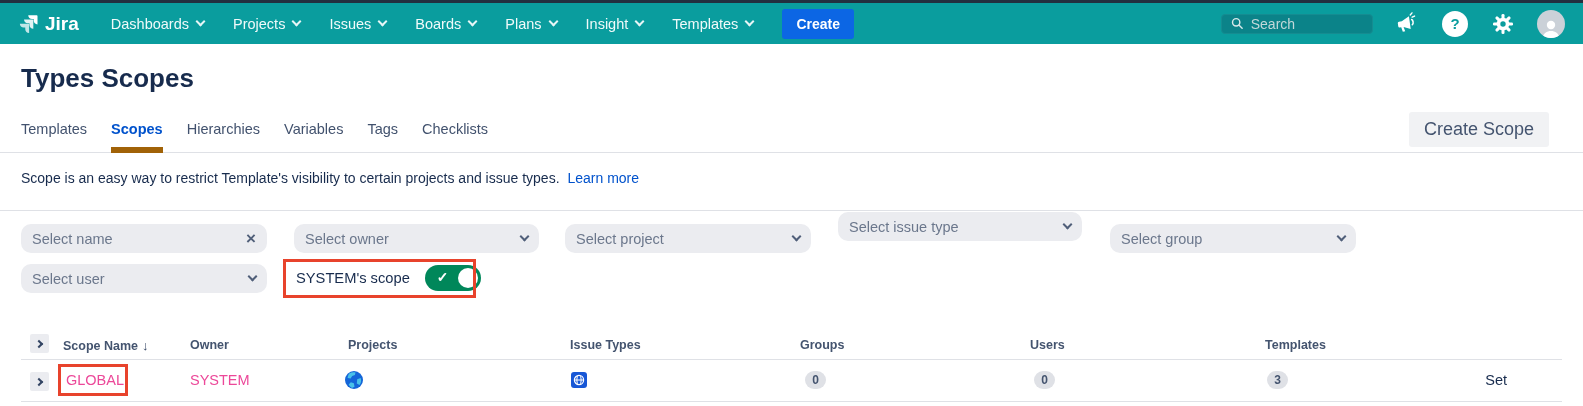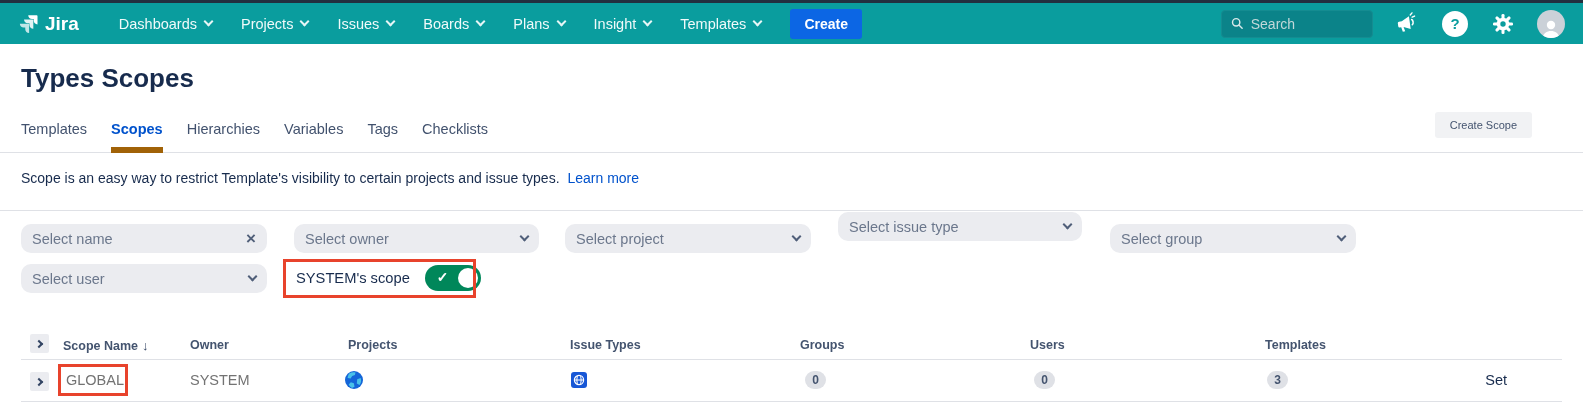--- a/index.html
+++ b/index.html
@@ -7,46 +7,46 @@
   body { font-family:"Liberation Sans",sans-serif; background:#fff; color:#172B4D;
          position:relative; overflow:hidden; }
 
   
   .top-strip { position:absolute; top:0; left:0; right:0; height:3px; background:#22303F; z-index:6; }
 
   
   .navbar { position:absolute; top:0; left:0; right:0; height:44px; background:#0A9D9E;
             display:flex; align-items:center; padding:3px 18px 0 18px; }
   .logo { display:flex; align-items:center; gap:6px; color:#fff; font-size:19px;
-          font-weight:700; margin-right:40px; cursor:pointer; }
+          font-weight:700; margin-right:32px; cursor:pointer; }
   .nav-item { display:flex; align-items:center; gap:8px; color:#F0FAFA; font-size:14.5px;
               margin-right:29px; cursor:pointer; white-space:nowrap; }
   .chev-dn { width:7px; height:7px; border-right:2px solid #E6F6F6; border-bottom:2px solid #E6F6F6;
              transform:rotate(45deg); margin-top:-4px; }
   .create-btn { background:#0C66E4; color:#fff; font-size:14px; font-weight:700; border:none;
                 border-radius:3px; padding:7px 14px; cursor:pointer; }
   .nav-right { margin-left:auto; display:flex; align-items:center; gap:20px; }
   .search-box { display:flex; align-items:center; background:#0B8389; border:1px solid #158C91;
-                border-radius:4px; height:28px; width:152px; padding:0 9px; gap:7px; }
+                border-radius:4px; height:20px; width:152px; padding:0 9px; gap:7px; }
   .search-box input { background:transparent; border:none; outline:none; color:#fff;
                       font-size:14px; width:100%; }
   .search-box input::placeholder { color:#C2D8D9; }
   .icon-btn { display:flex; align-items:center; justify-content:center; width:28px; height:28px; cursor:pointer; }
   .help-circle { width:26px; height:26px; border-radius:50%; background:#fff; color:#0A9D9E;
                  font-size:15px; font-weight:700; display:flex; align-items:center; justify-content:center; }
   .avatar { width:28px; height:28px; border-radius:50%; background:#CBD1D8; overflow:hidden;
             display:flex; align-items:flex-end; justify-content:center; }
 
   
   .page-title { position:absolute; left:21px; top:63px; font-size:26px; font-weight:700; color:#172B4D; }
   .tabs { position:absolute; left:21px; top:121px; display:flex; gap:24px; height:32px; z-index:3; }
   .tab { font-size:14.5px; color:#42526E; padding-bottom:11px; cursor:pointer; }
   .tab.active { color:#0052CC; font-weight:700; border-bottom:6px solid #a16207; }
-  .create-scope { position:absolute; right:51px; top:112px; background:#F1F2F4; border:none;
-                  border-radius:3px; padding:7px 15px; font-size:11px; color:#44546F; cursor:pointer; }
+  .create-scope { position:absolute; right:34px; top:112px; background:#F1F2F4; border:none;
+                  border-radius:3px; padding:7px 15px; font-size:18px; color:#44546F; cursor:pointer; }
   .divider { position:absolute; height:1px; background:#DFE1E6; left:0; right:0; }
   .description { position:absolute; left:21px; top:170px; font-size:14px; color:#172B4D; }
   .description a { color:#0052CC; text-decoration:none; cursor:pointer; margin-left:4px; }
 
   
   .filter { position:absolute; height:29px; background:#EBECF0; border-radius:10px; display:flex;
             align-items:center; padding:0 11px; font-size:14.5px; color:#6B778C; cursor:pointer; }
   .filter .grow { flex:1; }
   .filter input { background:transparent; border:none; outline:none; font-size:14.5px;
                   color:#172B4D; width:100%; }
@@ -63,21 +63,21 @@
 
   .annotation { position:absolute; border:3px solid #E8432C; z-index:5; pointer-events:none; }
 
   
   .expander { position:absolute; width:19px; height:19px; background:#EBECF0; border-radius:2px;
               display:flex; align-items:center; justify-content:center; cursor:pointer; }
   .chev-rt { width:6px; height:6px; border-right:2px solid #344563; border-bottom:2px solid #344563;
              transform:rotate(-45deg); margin-left:-2px; }
   .th { position:absolute; top:338px; font-size:12.5px; font-weight:600; color:#44546F; white-space:nowrap; }
   .sort-arrow { font-size:13px; color:#344563; margin-left:4px; font-weight:700; }
-  .cell { position:absolute; top:372px; font-size:14.5px; color:#737373; white-space:nowrap; }
+  .cell { position:absolute; top:372px; font-size:14.5px; color:#ec4899; white-space:nowrap; }
   .badge { position:absolute; top:371px; min-width:21px; height:18px; background:#DFE1E6; border-radius:10px;
            color:#44546F; font-size:12px; font-weight:700; display:flex; align-items:center;
            justify-content:center; padding:0 6px; }
   .cell-icon { position:absolute; }
   .set-link { position:absolute; top:372px; left:1455px; width:52px; text-align:right;
               font-size:14.5px; color:#172B4D; cursor:pointer; }
 </style>
 </head>
 <body>
 

